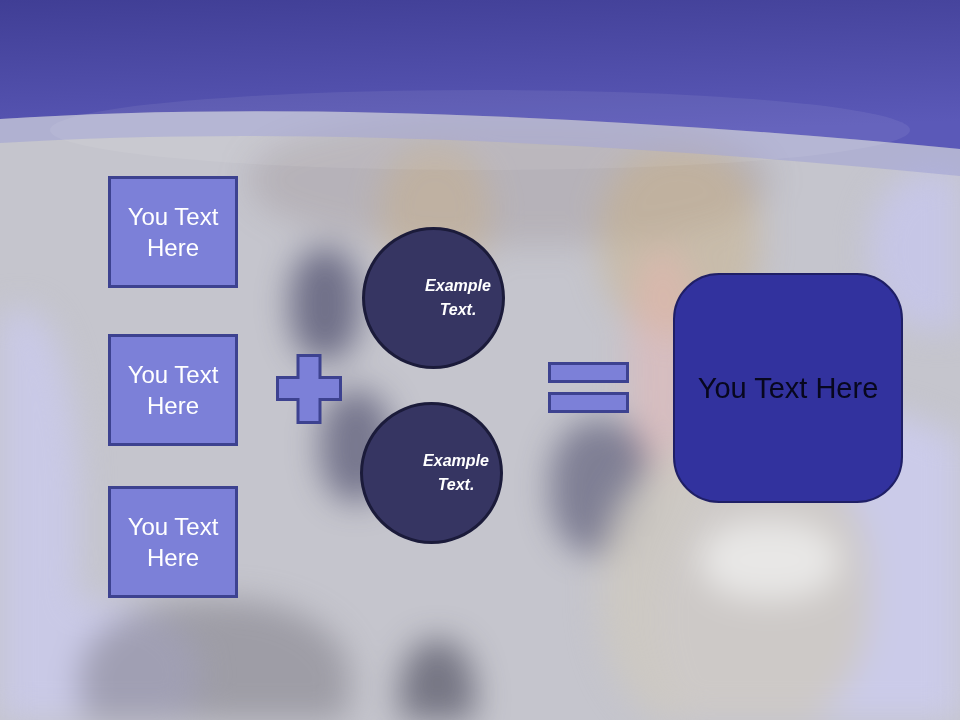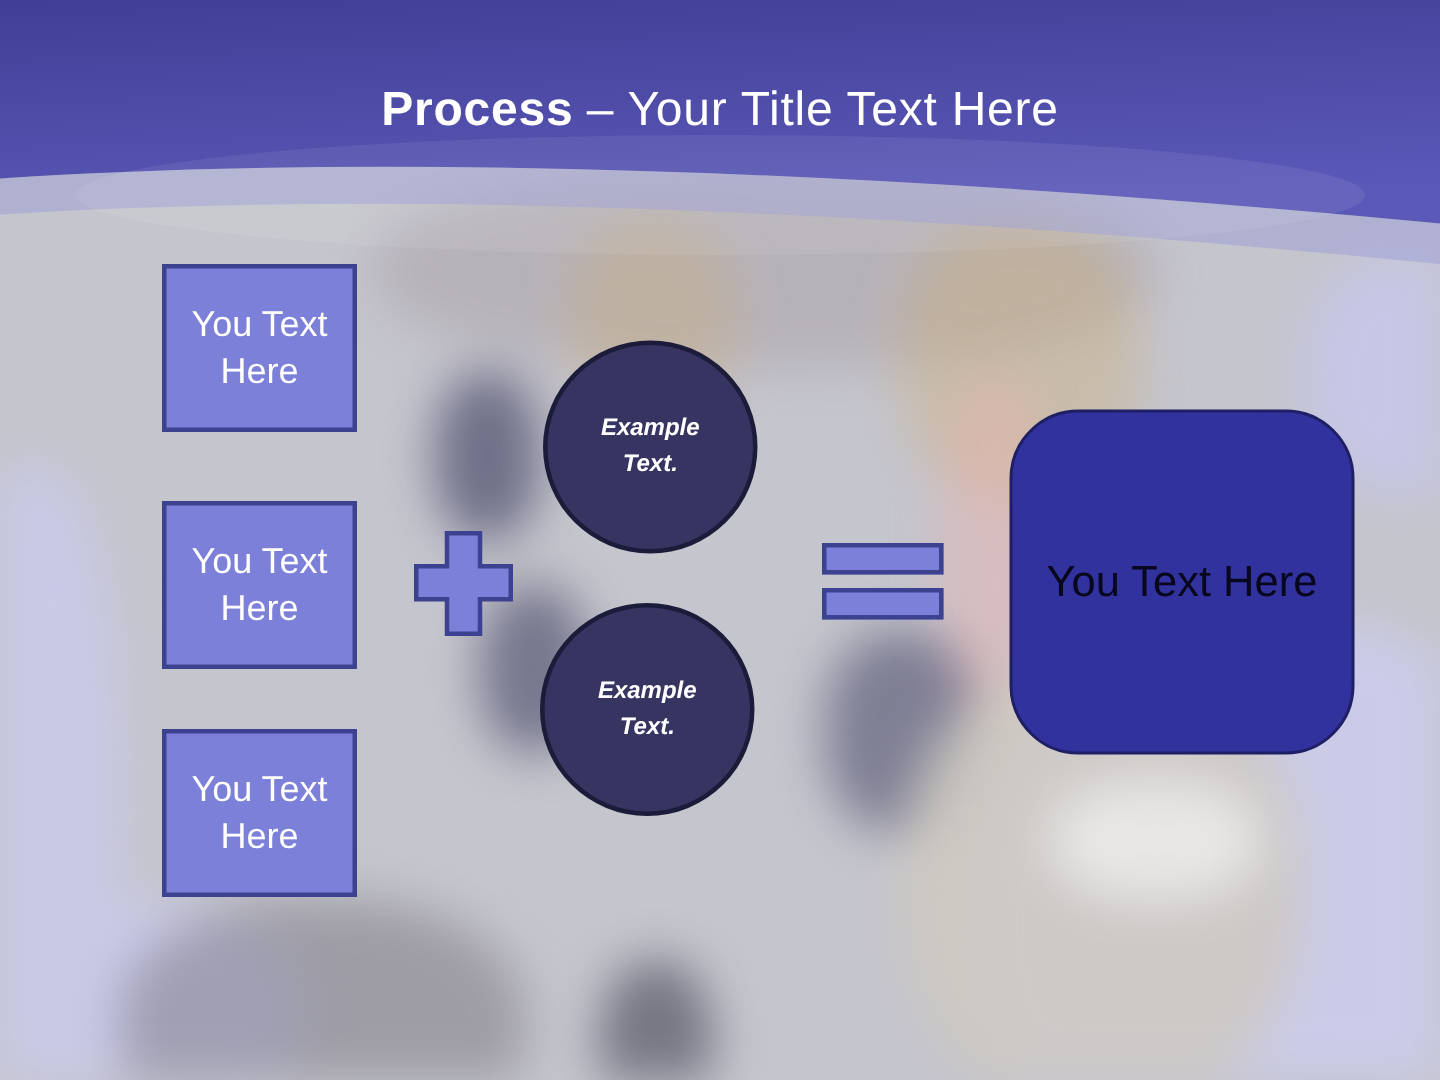--- a/index.html
+++ b/index.html
@@ -51,21 +51,21 @@
   #equals{position:absolute;left:548px;top:362px;}
   #equals .bar{
     width:81px;height:21px;box-sizing:border-box;
     background:#7c80d8;border:3px solid #3d4290;
   }
   #equals .bar + .bar{margin-top:9px;}
 
   .circle{
     position:absolute;width:143px;height:142px;box-sizing:border-box;
     background:#363562;border:3px solid #1b1b3a;border-radius:50%;
-    display:flex;align-items:center;justify-content:center;text-align:center;
+    display:flex;align-items:center;justify-content:flex-end;text-align:center;
     color:#fff;font-size:16px;font-weight:700;font-style:italic;line-height:1.5;
   }
   #circle-1{left:362px;top:227px;}
   #circle-2{left:360px;top:402px;}
   .circle span{display:block;width:88px;}
 
   #result-box{
     position:absolute;left:673px;top:273px;width:230px;height:230px;box-sizing:border-box;
     background:#32329e;border:2px solid #1f1f66;border-radius:46px;
     display:flex;align-items:center;justify-content:center;text-align:center;
@@ -100,23 +100,20 @@
       <linearGradient id="hdr" x1="0" y1="0" x2="0.25" y2="1">
         <stop offset="0" stop-color="#403e95"></stop>
         <stop offset="1" stop-color="#5b59b8"></stop>
       </linearGradient>
     </defs>
     <path d="M0,119 Q380,94 960,149 L960,176 Q380,119 0,143 Z" fill="#9b9dd6" opacity="0.5"></path>
     <path d="M0,0 H960 V149 Q380,94 0,119 Z" fill="url(#hdr)"></path>
     <ellipse cx="480" cy="130" rx="430" ry="40" fill="#ffffff" opacity="0.07"></ellipse>
   </svg>
 
-  <div id="slide-title">
-    <span class="t-bold">Process</span><span>– Your Title Text Here</span>
-  </div>
 
   <div class="square" id="square-1">
     <span>You Text Here</span>
   </div>
   <div class="square" id="square-2">
     <span>You Text Here</span>
   </div>
   <div class="square" id="square-3">
     <span>You Text Here</span>
   </div>

